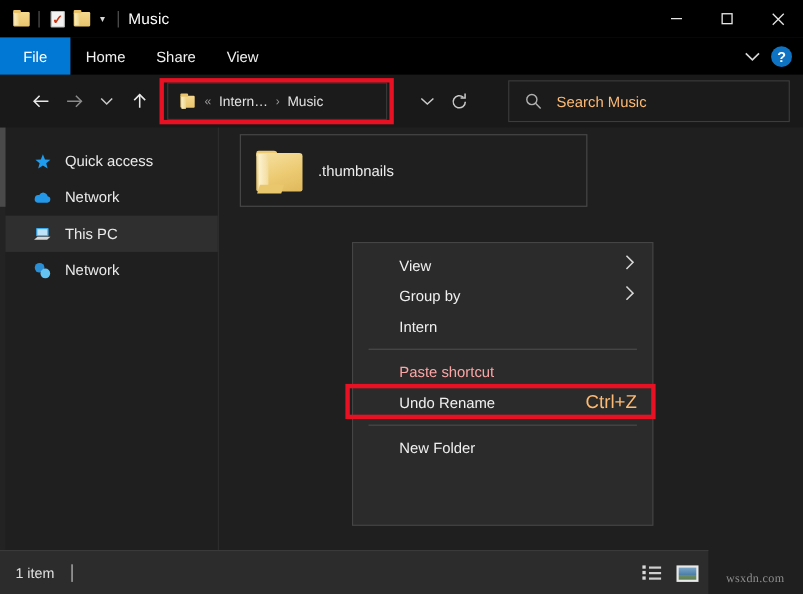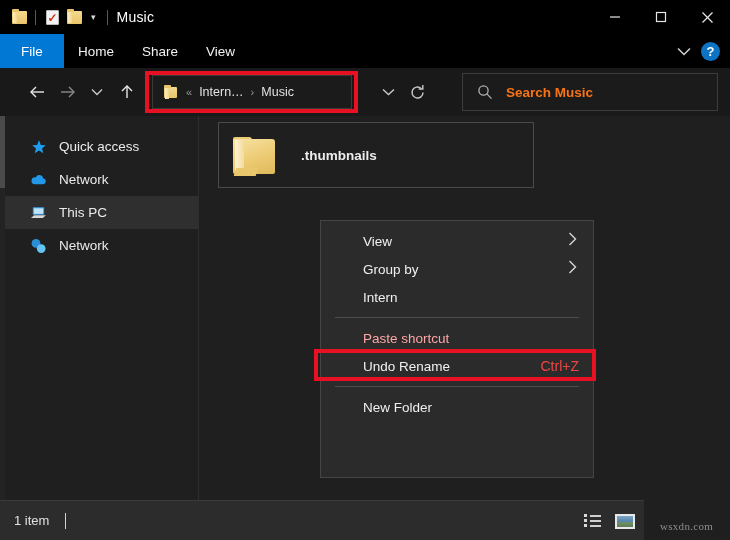--- a/index.html
+++ b/index.html
@@ -145,21 +145,21 @@
     width: 30px; height: 34px; display: flex;
     align-items: center; justify-content: center; color: #c9c9c9;
   }
   .searchbox {
     position: absolute; left: 462px; top: 73px;
     width: 256px; height: 38px;
     border: 1px solid #3c3c3c;
     background: #1b1b1b;
     display: flex; align-items: center; padding-left: 13px; gap: 13px;
   }
-  .search-ph { color: #f97316; font-size: 13.5px; font-weight: bold; }
+  .search-ph { color: #fdba74; font-size: 13.5px; }
 
   
   .sidebar {
     position: absolute; top: 116px; left: 0;
     width: 199px; height: 384px;
     background: #1f1f1f;
     border-right: 1px solid #2e2e2e;
     padding-top: 14px;
   }
   .side-scroll {
@@ -182,21 +182,21 @@
   .content {
     position: absolute; top: 116px; left: 200px;
     width: 530px; height: 384px;
     background: #1f1f1f;
   }
   .tile {
     position: absolute; left: 18px; top: 6px;
     width: 316px; height: 66px;
     border: 1px solid #4a4a4a;
     display: flex; align-items: center;
-    padding-left: 14px; gap: 26px; font-weight: bold;
+    padding-left: 14px; gap: 14px;
   }
   .big-folder {
     position: relative; width: 42px; height: 37px;
   }
   .big-folder .bk {
     position:absolute; left:0; top:2px; width:42px; height:35px;
     background: linear-gradient(160deg,#f7e2a4 0%,#eccb73 55%,#e0b85b 100%);
     border-radius: 1px 3px 2px 2px;
   }
   .big-folder .tab-t {
@@ -227,21 +227,21 @@
     position: relative;
   }
   .mi-label { color: #f0f0f0; font-size: 13.5px; }
   .mi.disabled .mi-label { color: #fca5a5; }
   .mi.highlight { background: #3a3a3a; }
   .mi-arrow {
     position: absolute; right: 16px; top: 50%;
     transform: translateY(-50%); color: #d6d6d6;
   }
   .mi-accel {
-    margin-left: auto; color: #ef4444; font-size: 14px; text-align: center;
+    margin-left: auto; color: #fdba74; font-size: 17px; text-align: center;
   }
   .mi-sep {
     height: 1px; background: #4d4d4d;
     margin: 6px 14px 6px 14px;
   }
   .redbox-paste {
     position: absolute; left: 314px; top: 349px;
     width: 282px; height: 32px;
     border: 4px solid #e81123;
     pointer-events: none;

